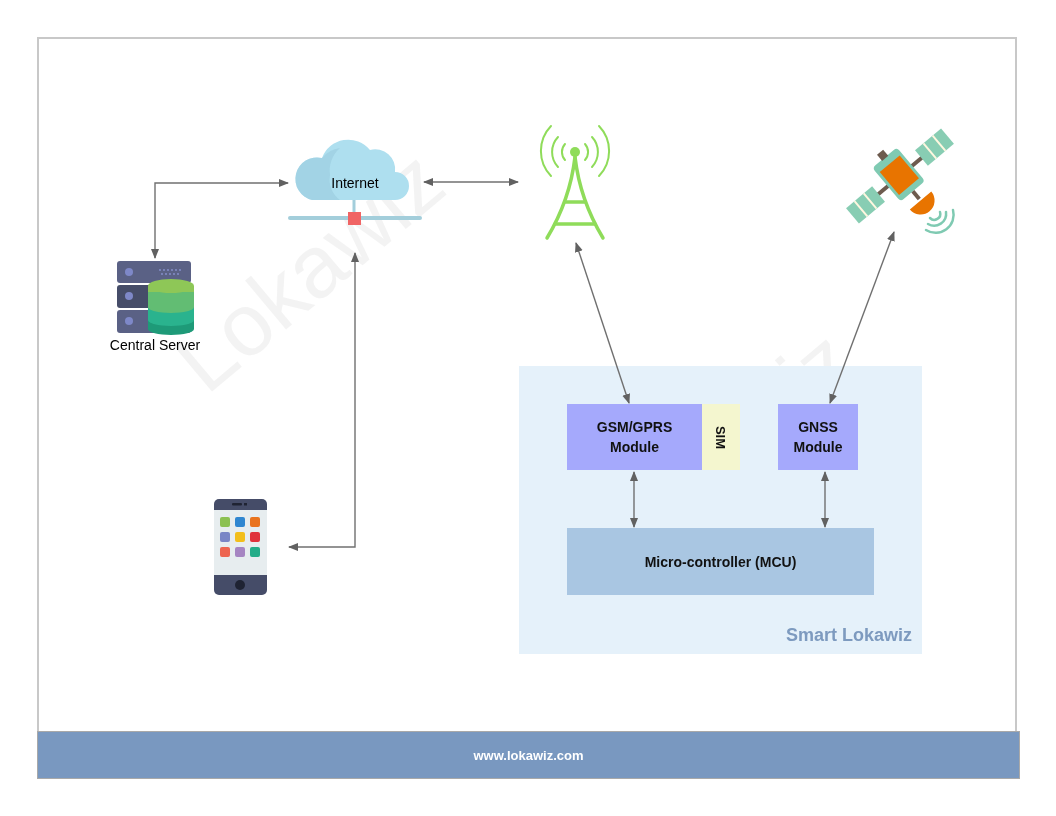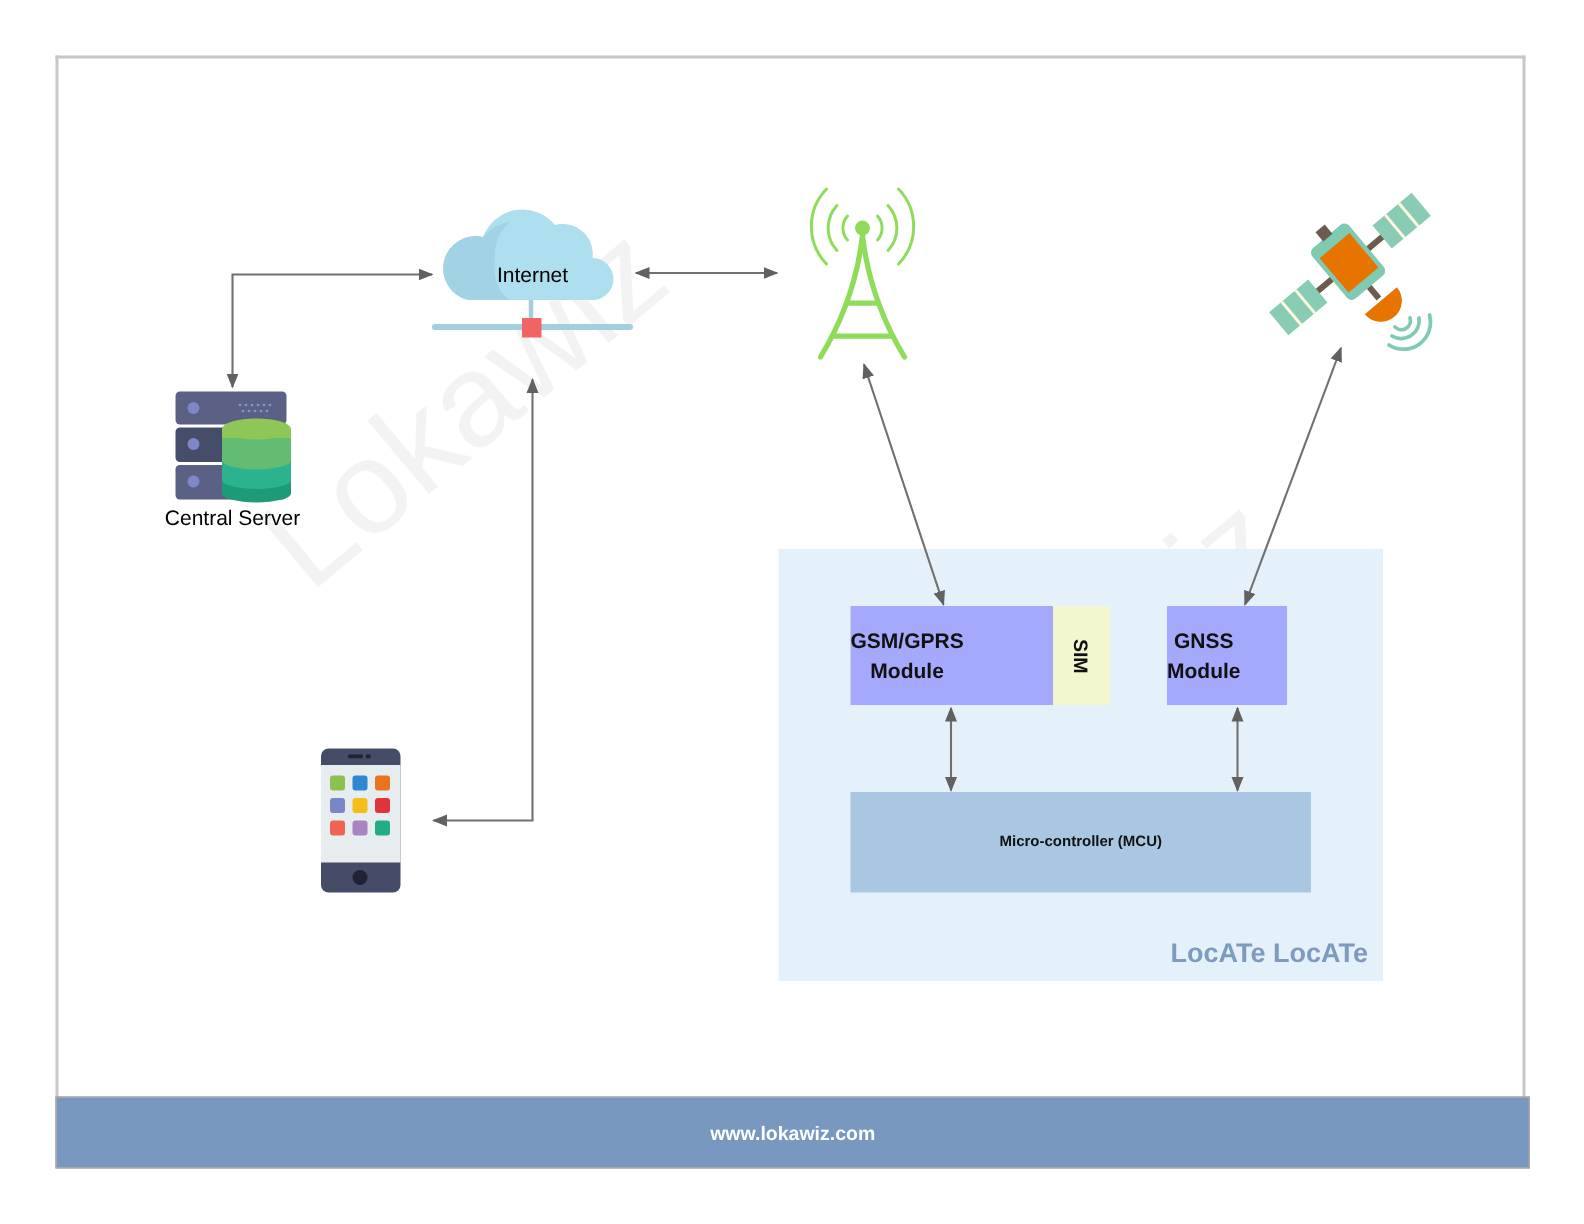--- a/index.html
+++ b/index.html
@@ -2,24 +2,24 @@
 <html><head>
 <meta charset="utf-8">
 <style>
   html, body { margin: 0; padding: 0; background: #ffffff; }
   body { width: 1056px; height: 816px; position: relative; overflow: hidden; font-family: "Liberation Sans", sans-serif; }
   .frame { position: absolute; left: 37px; top: 37px; width: 980px; height: 741px; border: 2px solid #c8c8c8; border-bottom: none; box-sizing: border-box; background: #fff; }
   .footer { position: absolute; left: 37px; top: 731px; width: 983px; height: 48px; background: #7998c0; border: 1px solid #a9a9a9; box-sizing: border-box; display: flex; align-items: center; justify-content: center; color: #fff; font-weight: bold; font-size: 13px; }
   .label { position: absolute; font-weight: normal; font-size: 14px; color: #000; text-align: center; }
   .watermark { position: absolute; color: rgba(200,200,200,0.22); font-size: 88px; font-family: "Liberation Sans", sans-serif; transform: rotate(-40deg); white-space: nowrap; pointer-events: none; }
   .device-panel { position: absolute; left: 519px; top: 366px; width: 403px; height: 288px; background: #e5f1fa; }
-  .module { position: absolute; background: #a5a9fc; display: flex; align-items: center; text-align: center; font-weight: bold; font-size: 14px; line-height: 20px; color: #111; }
+  .module { position: absolute; background: #a5a9fc; display: flex; align-items: center; justify-content: center; text-align: center; font-weight: bold; font-size: 14px; line-height: 20px; color: #111; }
   .sim { position: absolute; left: 702px; top: 404px; width: 38px; height: 66px; background: #f4f6cf; display: flex; align-items: center; justify-content: center; }
   .sim span { transform: rotate(90deg); font-weight: bold; font-size: 13px; color: #111; white-space: nowrap; }
-  .mcu { position: absolute; left: 567px; top: 528px; width: 307px; height: 67px; background: #a9c6e2; display: flex; align-items: center; justify-content: center; font-weight: bold; font-size: 10px; color: #111; }
+  .mcu { position: absolute; left: 567px; top: 528px; width: 307px; height: 67px; background: #a9c6e2; display: flex; align-items: center; justify-content: center; font-weight: bold; font-size: 14px; color: #111; }
   .device-title { position: absolute; left: 740px; top: 625px; width: 172px; text-align: right; font-weight: bold; font-size: 18px; color: #7d9abf; }
   svg.layer { position: absolute; left: 0; top: 0; }
 </style>
 </head>
 <body>
 
 <div class="frame"></div>
 
 <div class="watermark" style="left:150px; top:220px;">Lokawiz</div>
 <div class="watermark" style="left:560px; top:400px;">Lokawiz</div>
@@ -37,21 +37,21 @@
   </div>
 <div class="module" style="left:778px; top:404px; width:80px; height:66px;">
   <div>
     <div>GNSS</div>
     <div>Module</div>
   </div>
 </div>
 <div class="mcu">
     <span>Micro-controller (MCU)</span>
   </div>
-<div class="device-title">LocATe LocATe</div>
+<div class="device-title">Smart Lokawiz</div>
 
 <svg class="layer" width="1056" height="816" viewBox="0 0 1056 816">
   <defs>
     <marker id="ah" markerWidth="10" markerHeight="10" refX="9" refY="5" orient="auto" markerUnits="userSpaceOnUse">
       <path d="M0,1 L10,5 L0,9 Z" fill="#616161"></path>
     </marker>
     <marker id="ahs" markerWidth="10" markerHeight="10" refX="1" refY="5" orient="auto" markerUnits="userSpaceOnUse">
       <path d="M10,1 L0,5 L10,9 Z" fill="#616161"></path>
     </marker>
   </defs>

